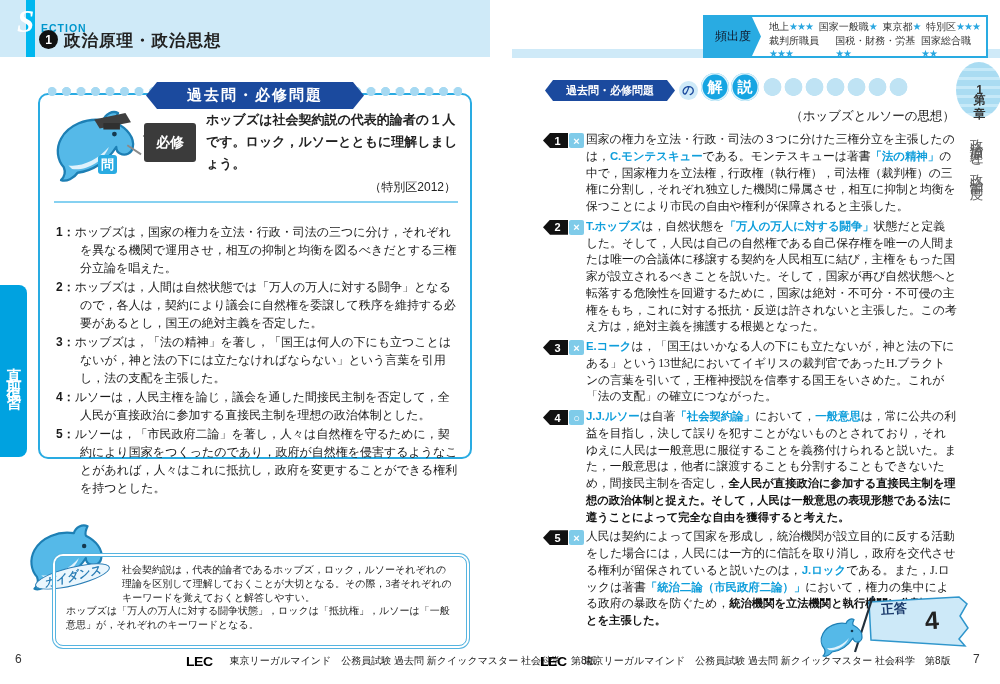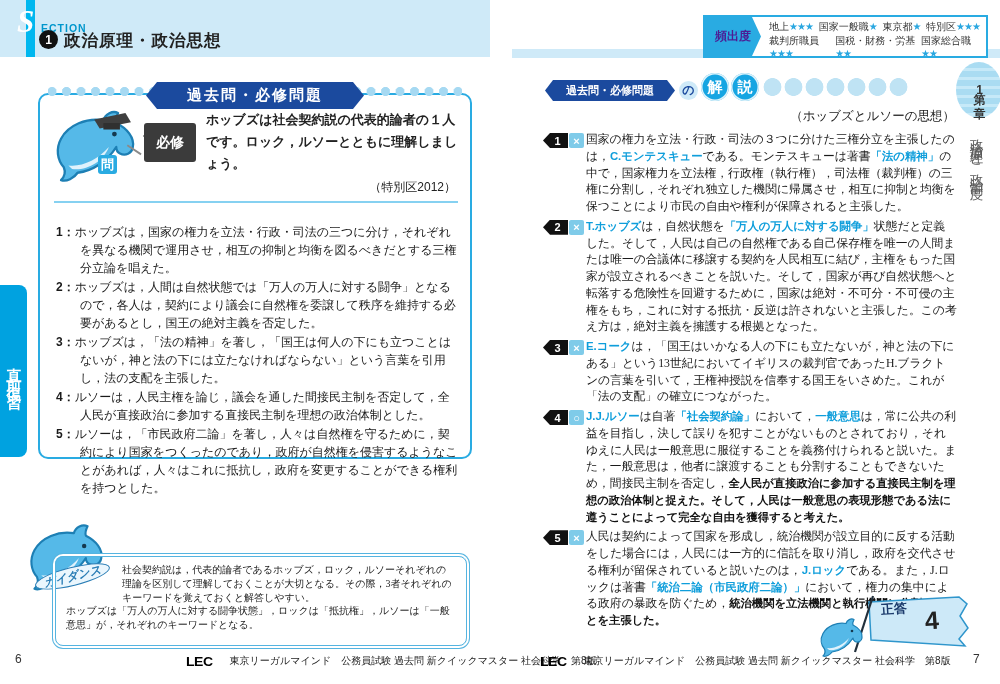--- a/index.html
+++ b/index.html
@@ -60,21 +60,21 @@
                border-radius:50%;padding:1px 8px;background:#eaf6fd;}
 
   .footer{position:absolute;display:flex;align-items:center;gap:17px;font-size:10px;color:#222;}
   .lec{font-weight:900;font-size:14px;letter-spacing:-0.5px;color:#000;transform:scaleY(0.92);}
   .pnum{position:absolute;font-size:12px;color:#333;}
 
   
   .strip{position:absolute;left:512px;top:49px;width:488px;height:9px;background:#cfeaf8;}
   .freq-box{position:absolute;left:703px;top:15px;width:285px;height:43px;border:2px solid #29abe2;
             box-sizing:border-box;display:flex;background:#fff;z-index:2;}
-  .freq-label{width:56px;background:#29abe2;color:#4c1d95;font-size:12px;font-weight:bold;
+  .freq-label{width:56px;background:#29abe2;color:#0f172a;font-size:12px;font-weight:normal;
               display:flex;align-items:center;justify-content:center;
               clip-path:polygon(0 0,calc(100% - 9px) 0,100% 50%,calc(100% - 9px) 100%,0 100%);}
   .freq-body{flex:1;padding:3px 6px 20px 8px;display:flex;flex-direction:column;justify-content:space-around;}
   .freq-row{display:flex;justify-content:space-between;font-size:10px;color:#333;}
   .star{color:#2aa7e0;letter-spacing:-1px;}
 
   .k-ribbon{position:absolute;left:545px;top:80px;width:130px;height:21px;background:#1b4a9e;color:#fff;
             font-size:11px;font-weight:bold;display:flex;align-items:center;justify-content:center;
             clip-path:polygon(0 50%,8px 0,calc(100% - 8px) 0,100% 50%,calc(100% - 8px) 100%,8px 100%);}
   .no-circle{position:absolute;left:679px;top:81px;width:19px;height:19px;border-radius:50%;background:#cfeaf8;

